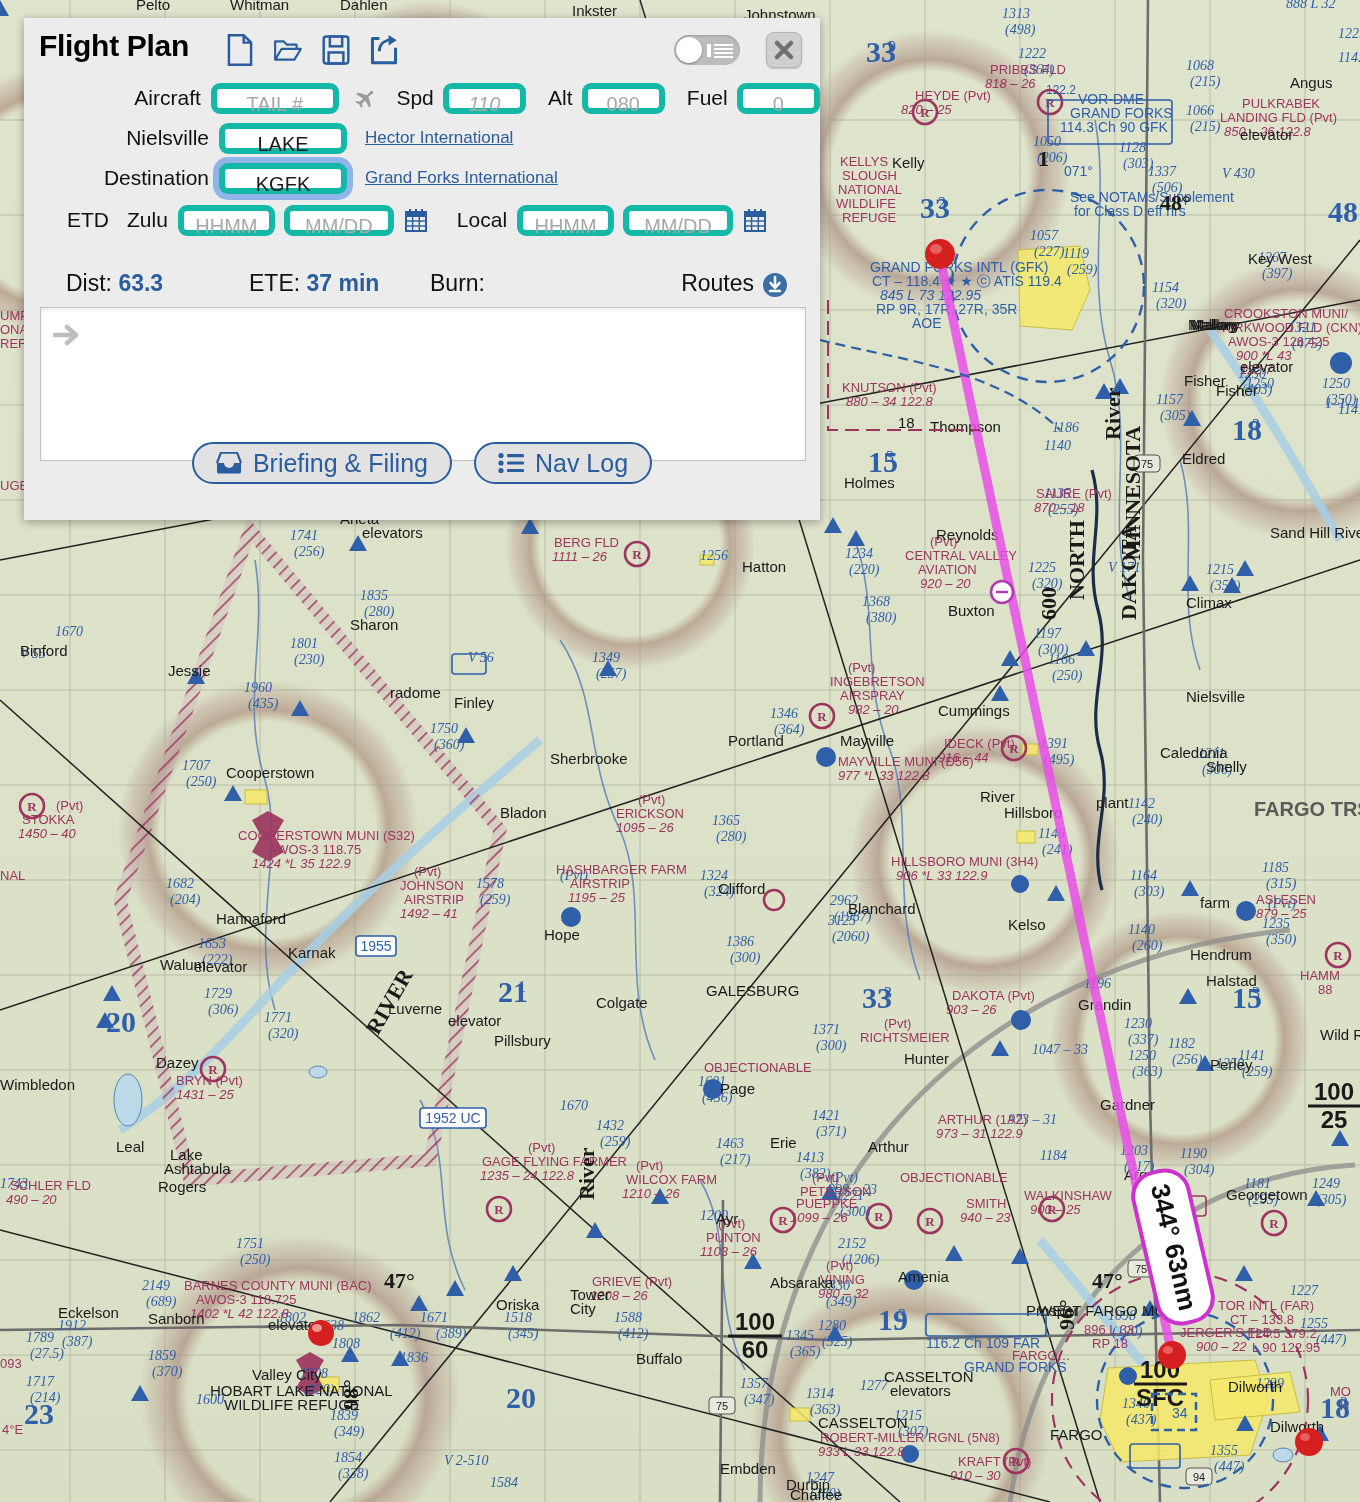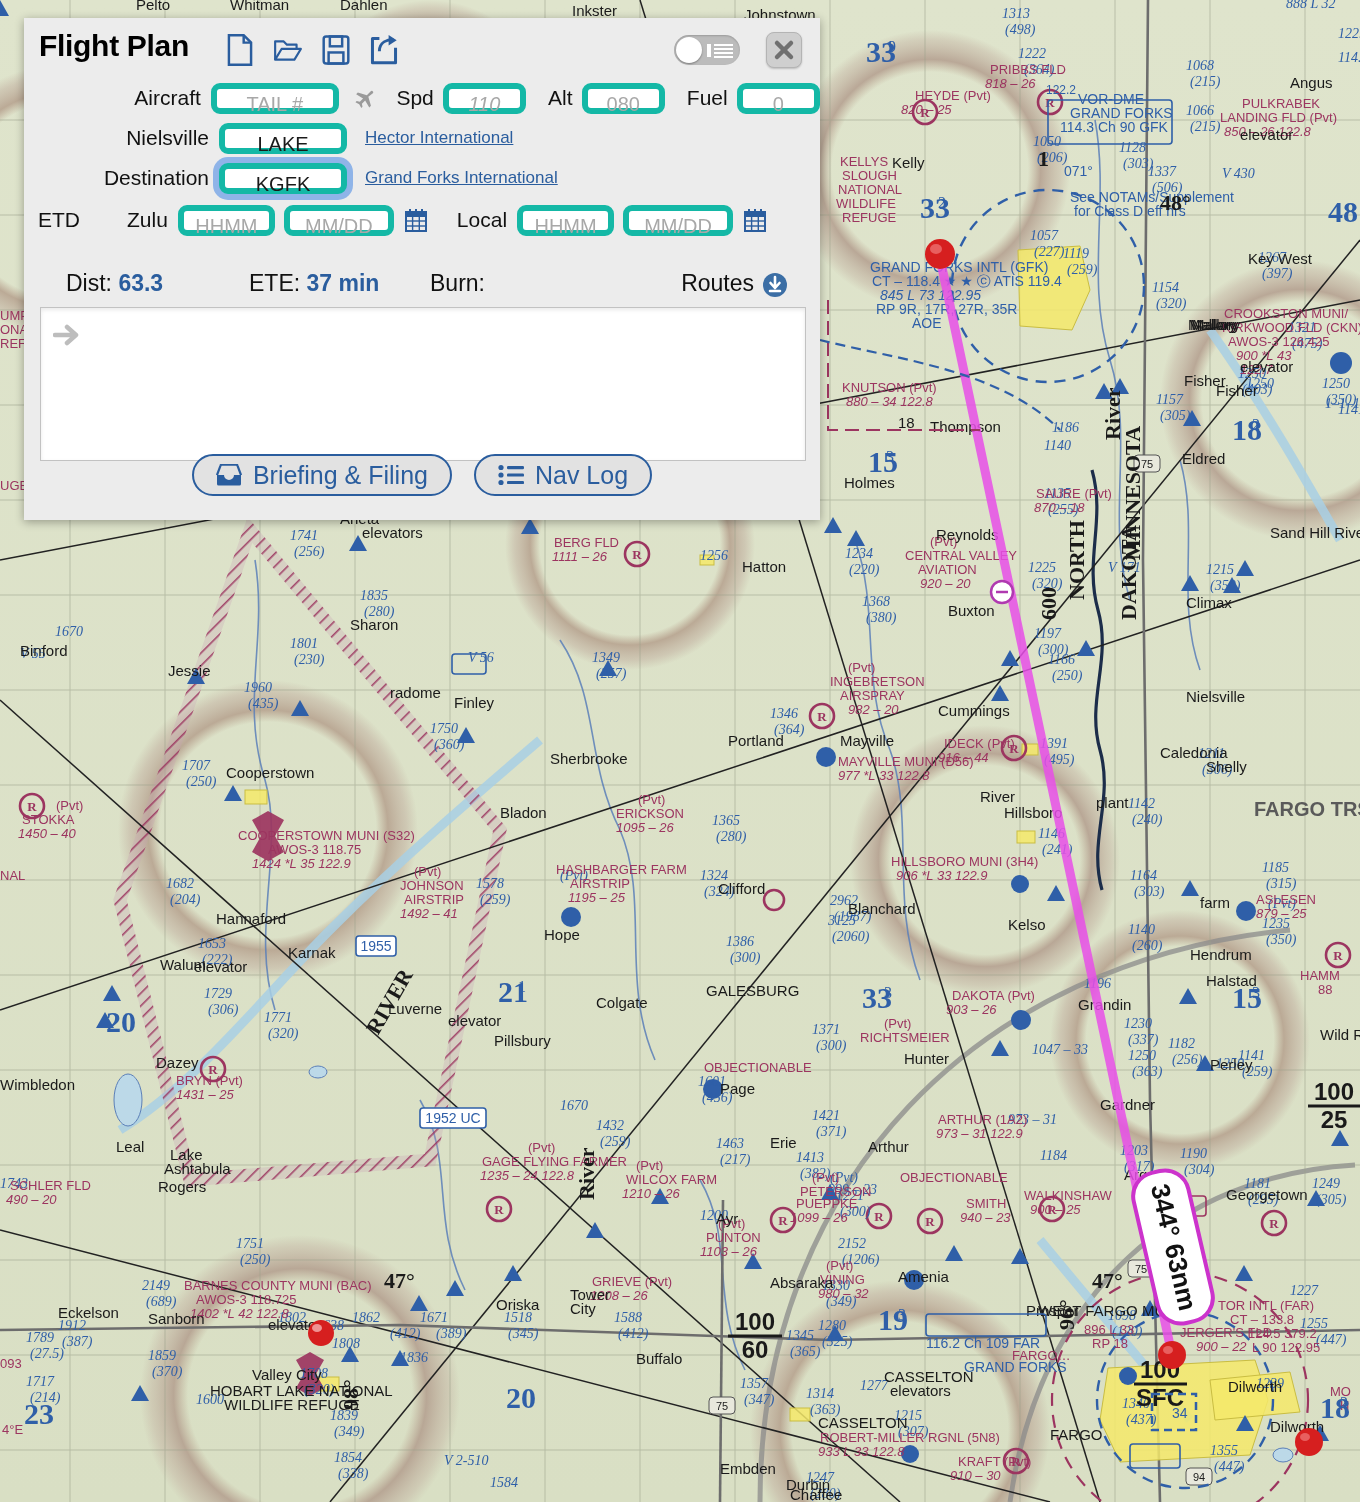--- a/index.html
+++ b/index.html
@@ -81,21 +81,21 @@
   
   .routebox{
     position:absolute;left:16px;top:289px;width:764px;height:152px;
     background:#fff;border:1px solid #c2c2c2;
     box-shadow:inset 0 2px 4px rgba(0,0,0,.09);
     cursor:text;
   }
   .routebox .arrow{position:absolute;left:12px;top:14px;width:30px;height:26px;}
 
   
-  .footer{position:absolute;left:0;right:0;top:436px;display:flex;justify-content:center;gap:22px;}
+  .footer{position:absolute;left:0;right:0;top:424px;display:flex;justify-content:center;gap:22px;}
   .btn{
     display:flex;align-items:center;gap:11px;
     border:2px solid #2a5d9e;border-radius:22px;background:#e2e2e2;
     height:42px;padding:0 22px;box-sizing:border-box;cursor:pointer;
     font-size:25px;color:#2a5d9e;white-space:nowrap;
   }
   .btn svg{display:block;}
 
   
   .routelabel{
@@ -1010,21 +1010,21 @@
 
   <div class="row">
     <div class="lbl" style="width:185px;">Destination</div>
     <div class="fld-wrap focused" style="margin-left:10px;">
       <div class="fld" style="width:128px;">KGFK</div>
     </div>
     <div class="aplink" style="margin-left:18px;">Grand Forks International</div>
   </div>
 
   <div class="row" style="height:44px;">
-    <div class="lbl" style="width:85px;text-align:left;padding-left:14px;box-sizing:border-box;">ETD</div>
+    <div class="lbl" style="width:85px;text-align:right;padding-left:14px;box-sizing:border-box;">ETD</div>
     <div class="lbl" style="margin-left:18px;">Zulu</div>
     <div class="fld ph" style="width:97px;margin-left:10px;">HHMM</div>
     <div class="fld ph" style="width:110px;margin-left:9px;">MM/DD</div>
     <svg class="cal" style="margin-left:11px;" viewBox="0 0 22 24">
       <rect x="1" y="4" width="20" height="19" fill="none" stroke="#2a5d9e" stroke-width="2"></rect>
       <rect x="1" y="4" width="20" height="5" fill="#2a5d9e"></rect>
       <line x1="5" y1="1" x2="5" y2="6" stroke="#2a5d9e" stroke-width="2"></line>
       <line x1="11" y1="1" x2="11" y2="6" stroke="#2a5d9e" stroke-width="2"></line>
       <line x1="17" y1="1" x2="17" y2="6" stroke="#2a5d9e" stroke-width="2"></line>
       <g stroke="#2a5d9e" stroke-width="1.4">

